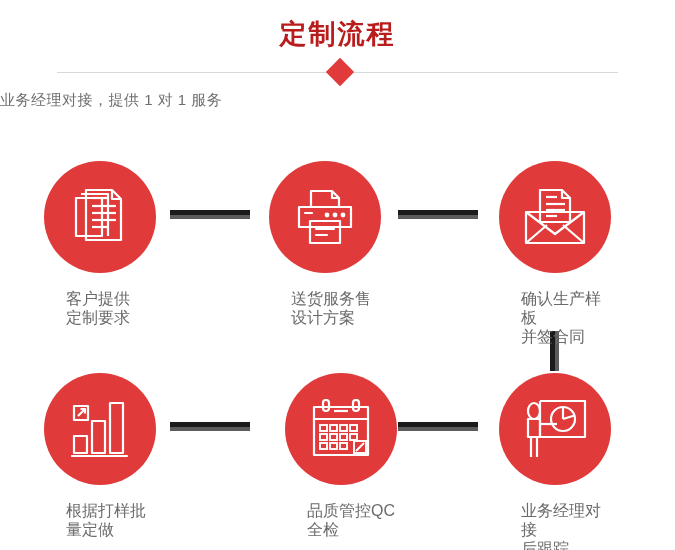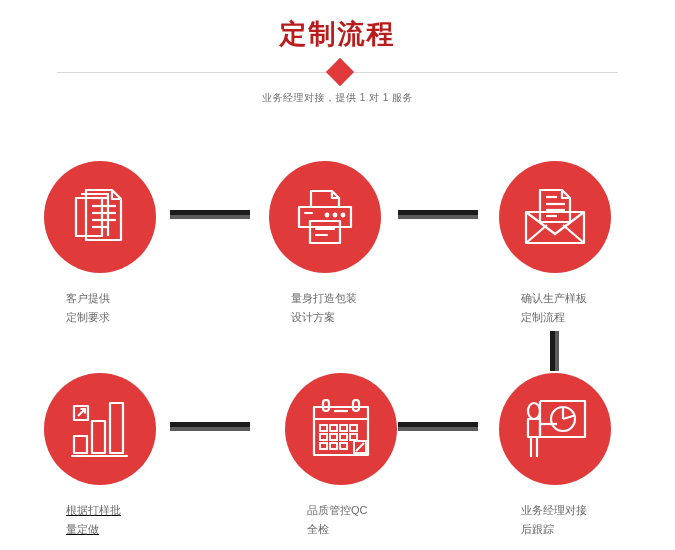--- a/index.html
+++ b/index.html
@@ -23,45 +23,45 @@
     position:absolute;left:57px;top:72px;width:561px;height:1px;
     background:#d8d8d8;
   }
   .diamond{
     position:absolute;left:330px;top:62px;width:20px;height:20px;
     background:#e03a3a;
     transform:rotate(45deg);
   }
   .subtitle{
     position:absolute;left:0;top:91px;width:675px;
-    text-align:center;
-    font-size:10px;color:#6e6e6e;
+    text-align:left;
+    font-size:15px;color:#6e6e6e;
     letter-spacing:.5px;
   }
 
   
   .step{position:absolute;width:112px;}
   .circle{
     width:112px;height:112px;border-radius:50%;
     background:#e03a3a;
     display:flex;align-items:center;justify-content:center;
   }
   .circle svg{display:block;}
   .label{
     margin-top:16px;
-    font-size:11px;line-height:19px;color:#6a6a6a;
+    font-size:16px;line-height:19px;color:#6a6a6a;
     text-align:left;
     padding-left:22px;
     white-space:pre-line;
   }
 
   .s1{left:44px;top:161px;}
   .s2{left:269px;top:161px;}
   .s3{left:499px;top:161px;}
-  .s4{left:44px;top:373px;text-decoration:underline;}
+  .s4{left:44px;top:373px;}
   .s5{left:285px;top:373px;}
   .s6{left:499px;top:373px;}
 
   
   .conn-h{position:absolute;height:9px;}
   .conn-h .top{height:5px;background:#1b1b1b;}
   .conn-h .bot{height:4px;background:#5c5c5c;}
   .h1{left:170px;top:210px;width:80px;}
   .h2{left:398px;top:210px;width:80px;}
   .h3{left:170px;top:422px;width:80px;}
@@ -139,21 +139,21 @@
           <line x1="22" y1="41" x2="40" y2="41"></line>
           <line x1="22" y1="47" x2="33" y2="47"></line>
         </g>
         <g fill="#ffffff">
           <circle cx="33" cy="27" r="2.4"></circle>
           <circle cx="41" cy="27" r="2.4"></circle>
           <circle cx="49" cy="27" r="2.4"></circle>
         </g>
       </svg>
     </div>
-    <div class="label">量身打造包装
+    <div class="label">送货服务售
 设计方案</div>
   </div>
 
   <div class="step s3">
     <div class="circle">
       <svg width="64" height="58" viewBox="0 0 64 58">
         <g fill="none" stroke="#ffffff" stroke-width="2.2" stroke-linejoin="round">
           <path d="M17 2 h22 l8 8 v24 h-30 z"></path>
           <path d="M39 2 v8 h8"></path>
           <path d="M3 24 h58 v31 h-58 z"></path>
@@ -163,21 +163,21 @@
         </g>
         <g stroke="#ffffff" stroke-width="2.2" stroke-linecap="butt">
           <line x1="23" y1="9" x2="34" y2="9"></line>
           <line x1="23" y1="16" x2="42" y2="16"></line>
           <line x1="23" y1="22" x2="42" y2="22"></line>
           <line x1="23" y1="28" x2="34" y2="28"></line>
         </g>
       </svg>
     </div>
     <div class="label">确认生产样板
-定制流程</div>
+并签合同</div>
   </div>
 
   <div class="step s4">
     <div class="circle">
       <svg width="60" height="60" viewBox="0 0 60 60">
         <g fill="none" stroke="#ffffff" stroke-width="2.2" stroke-linejoin="round">
           <path d="M4 7 h14 v14 h-14 z"></path>
           <path d="M8 17 L15 10"></path>
           <path d="M10.5 10 h4.5 v4.5"></path>
           <path d="M4 37 h13 v17 h-13 z"></path>

